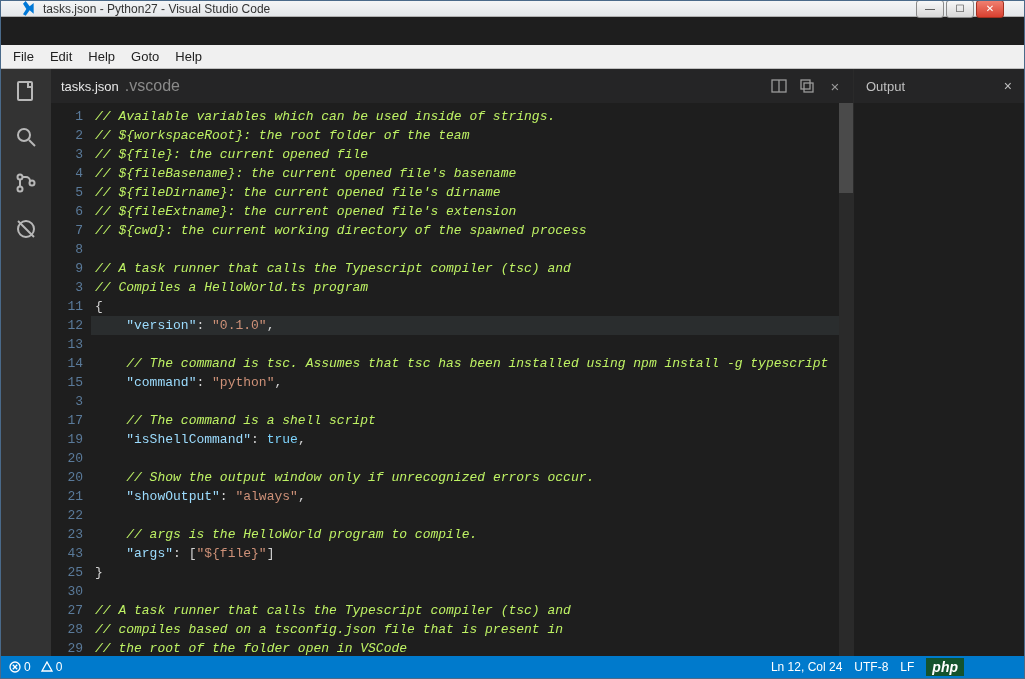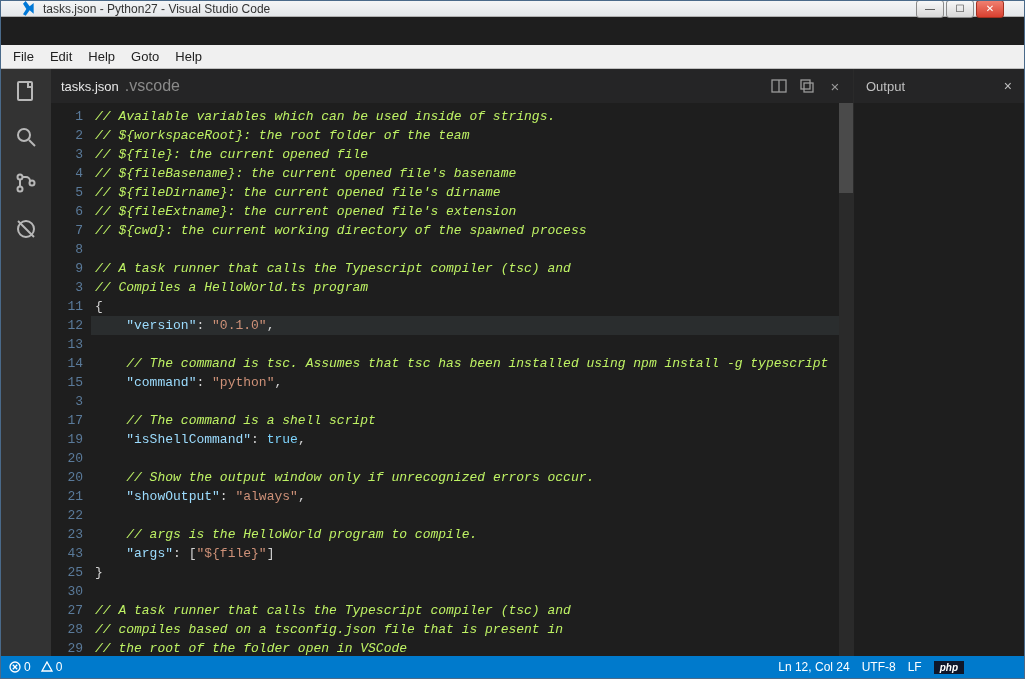--- a/index.html
+++ b/index.html
@@ -165,22 +165,22 @@
   color: #fff;
   display: flex;
   align-items: center;
   font-size: 12px;
   padding: 0 8px;
 }
 .statusbar .left { display:flex; gap:10px; align-items:center;}
 .statusbar .right { margin-left:auto; display:flex; gap:12px; align-items:center;}
 .statusbar .seg { display:flex; gap:3px; align-items:center;}
 .php-badge {
-  background: #0f172a; color:#fff; padding:1px 6px; font-weight:bold;
-  font-style: italic; font-size:10px;
+  background: #14532d; color:#fff; padding:1px 6px; font-weight:bold;
+  font-style: italic; font-size:14px;
 }
 </style>
 </head>
 <body>
 
 <div class="titlebar">
   <svg class="vs-icon" viewBox="0 0 24 24">
       <path fill="#0078d7" d="M3 4l5 8-5 8 4 2 6-8 6 5V3l-6 5-6-8z"></path>
     </svg>
   <div class="title">tasks.json - Python27 - Visual Studio Code</div>

